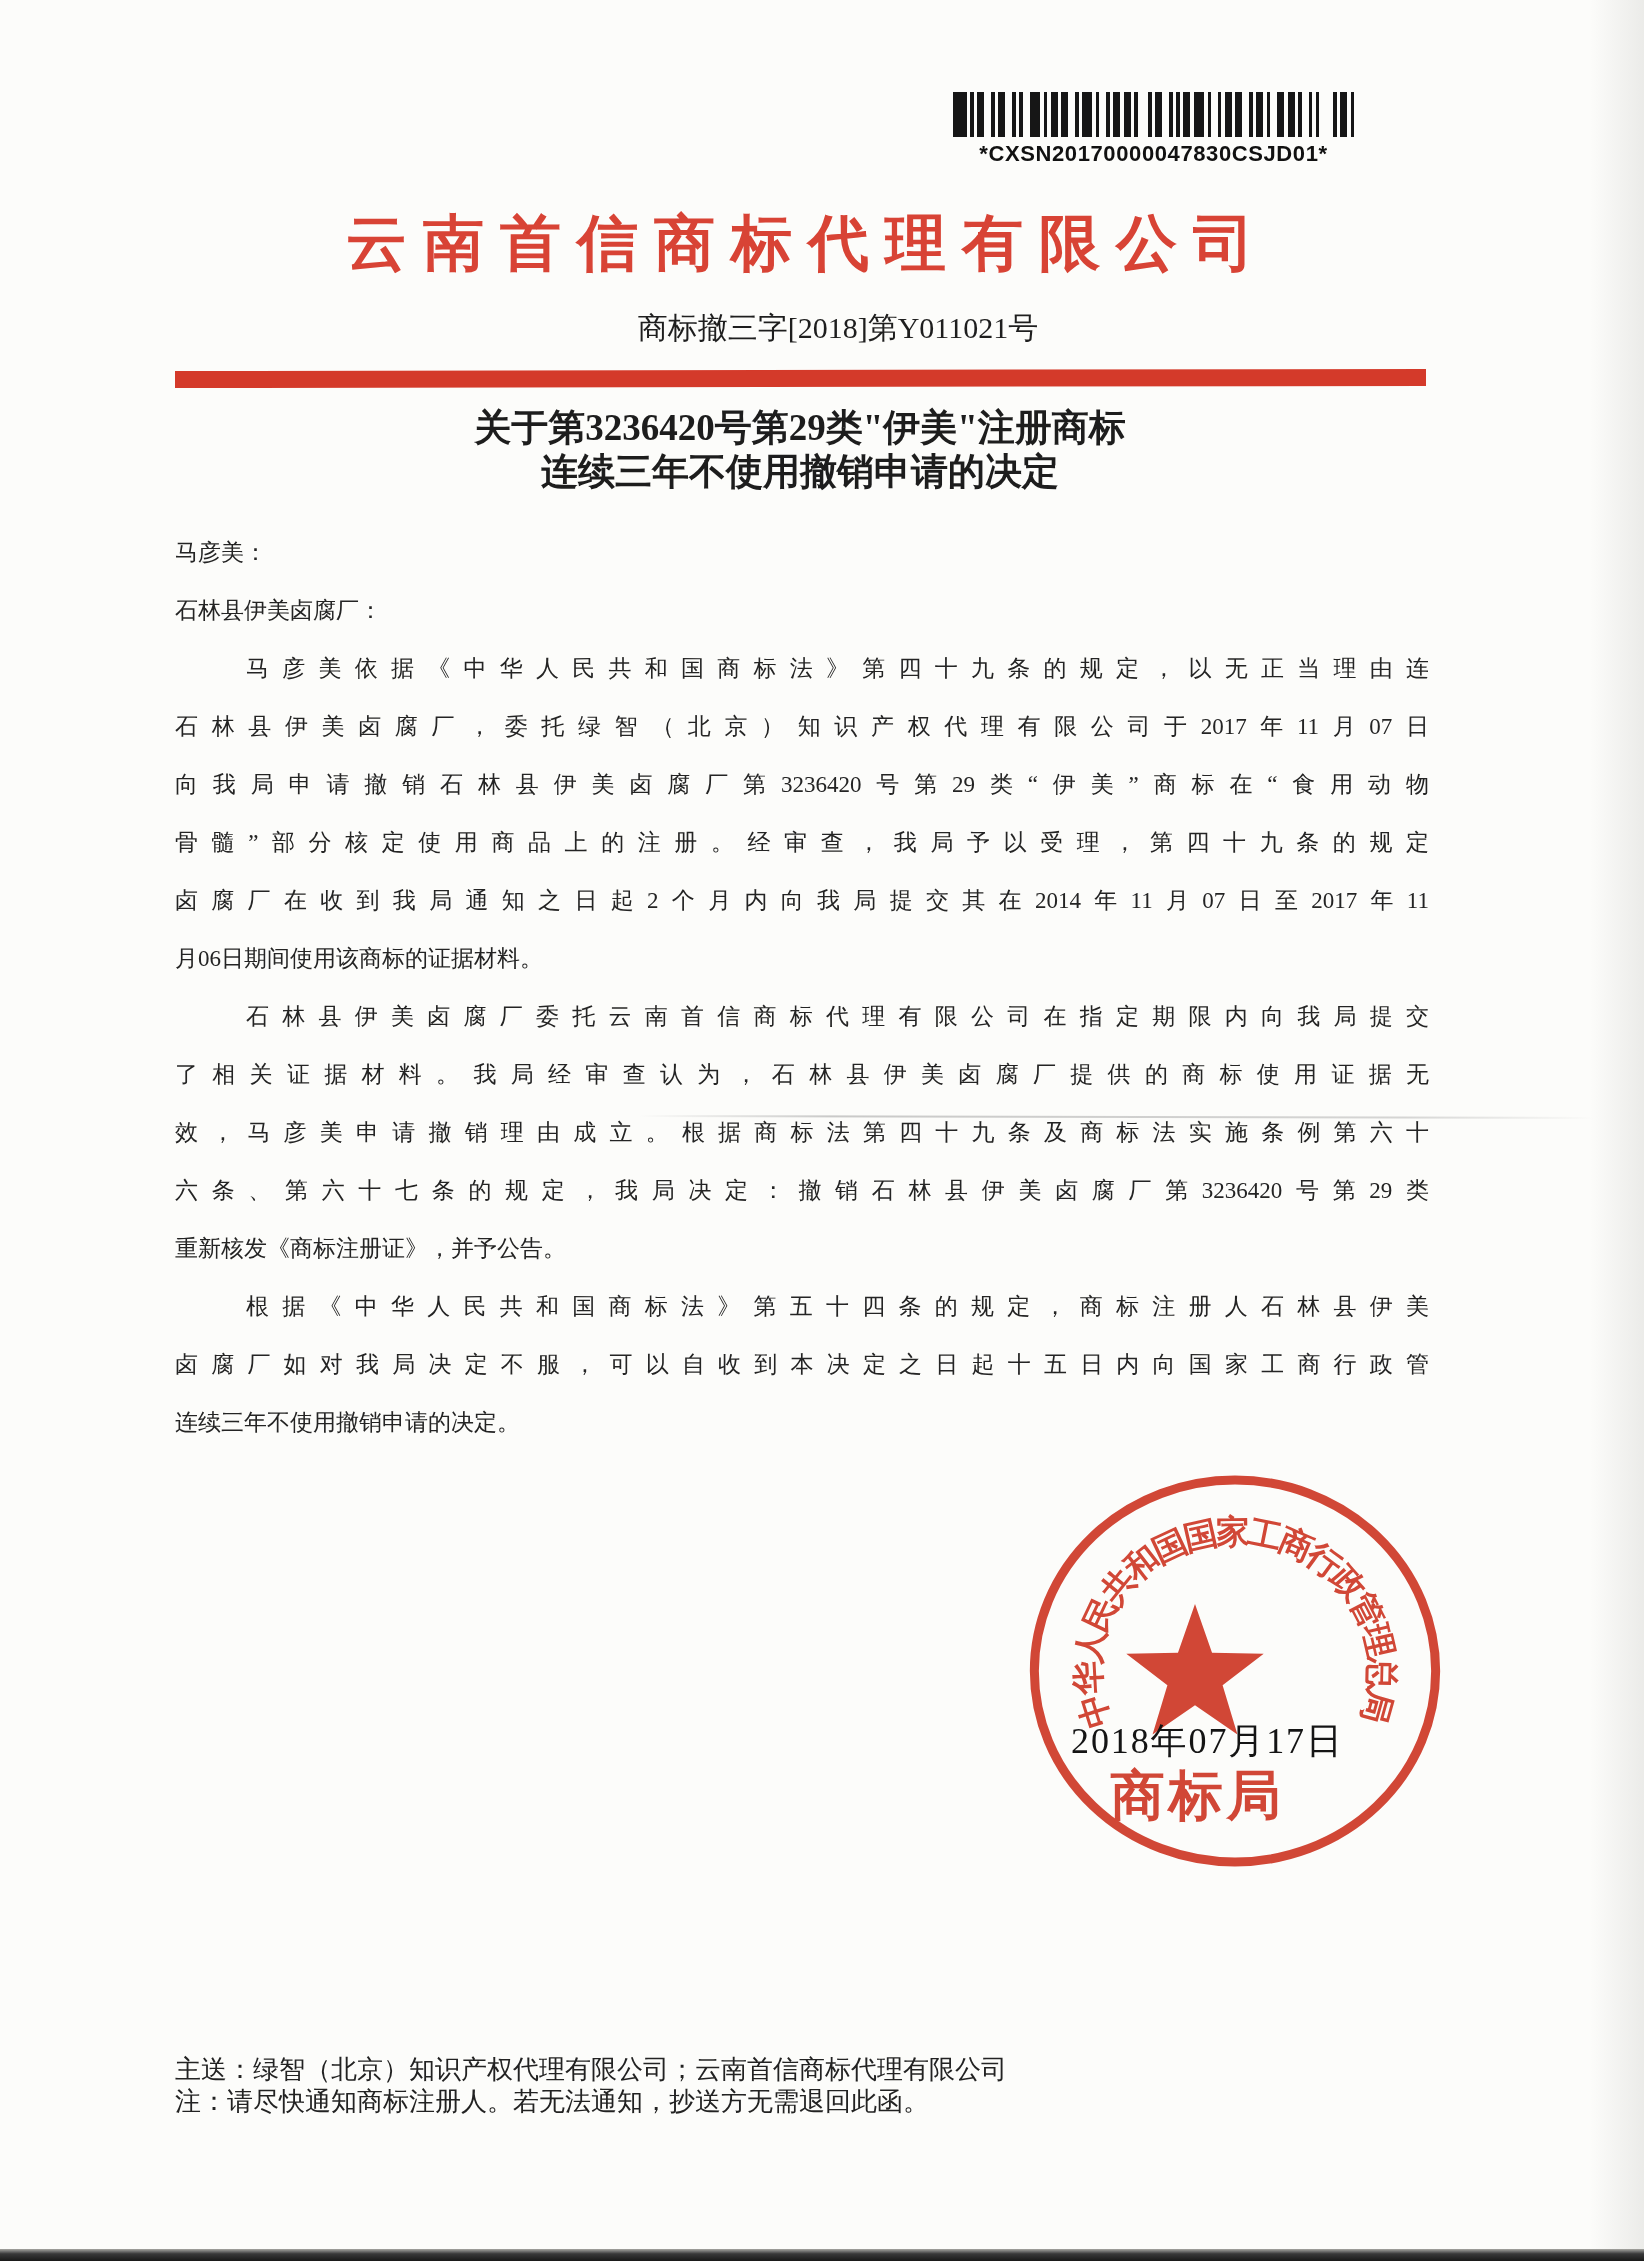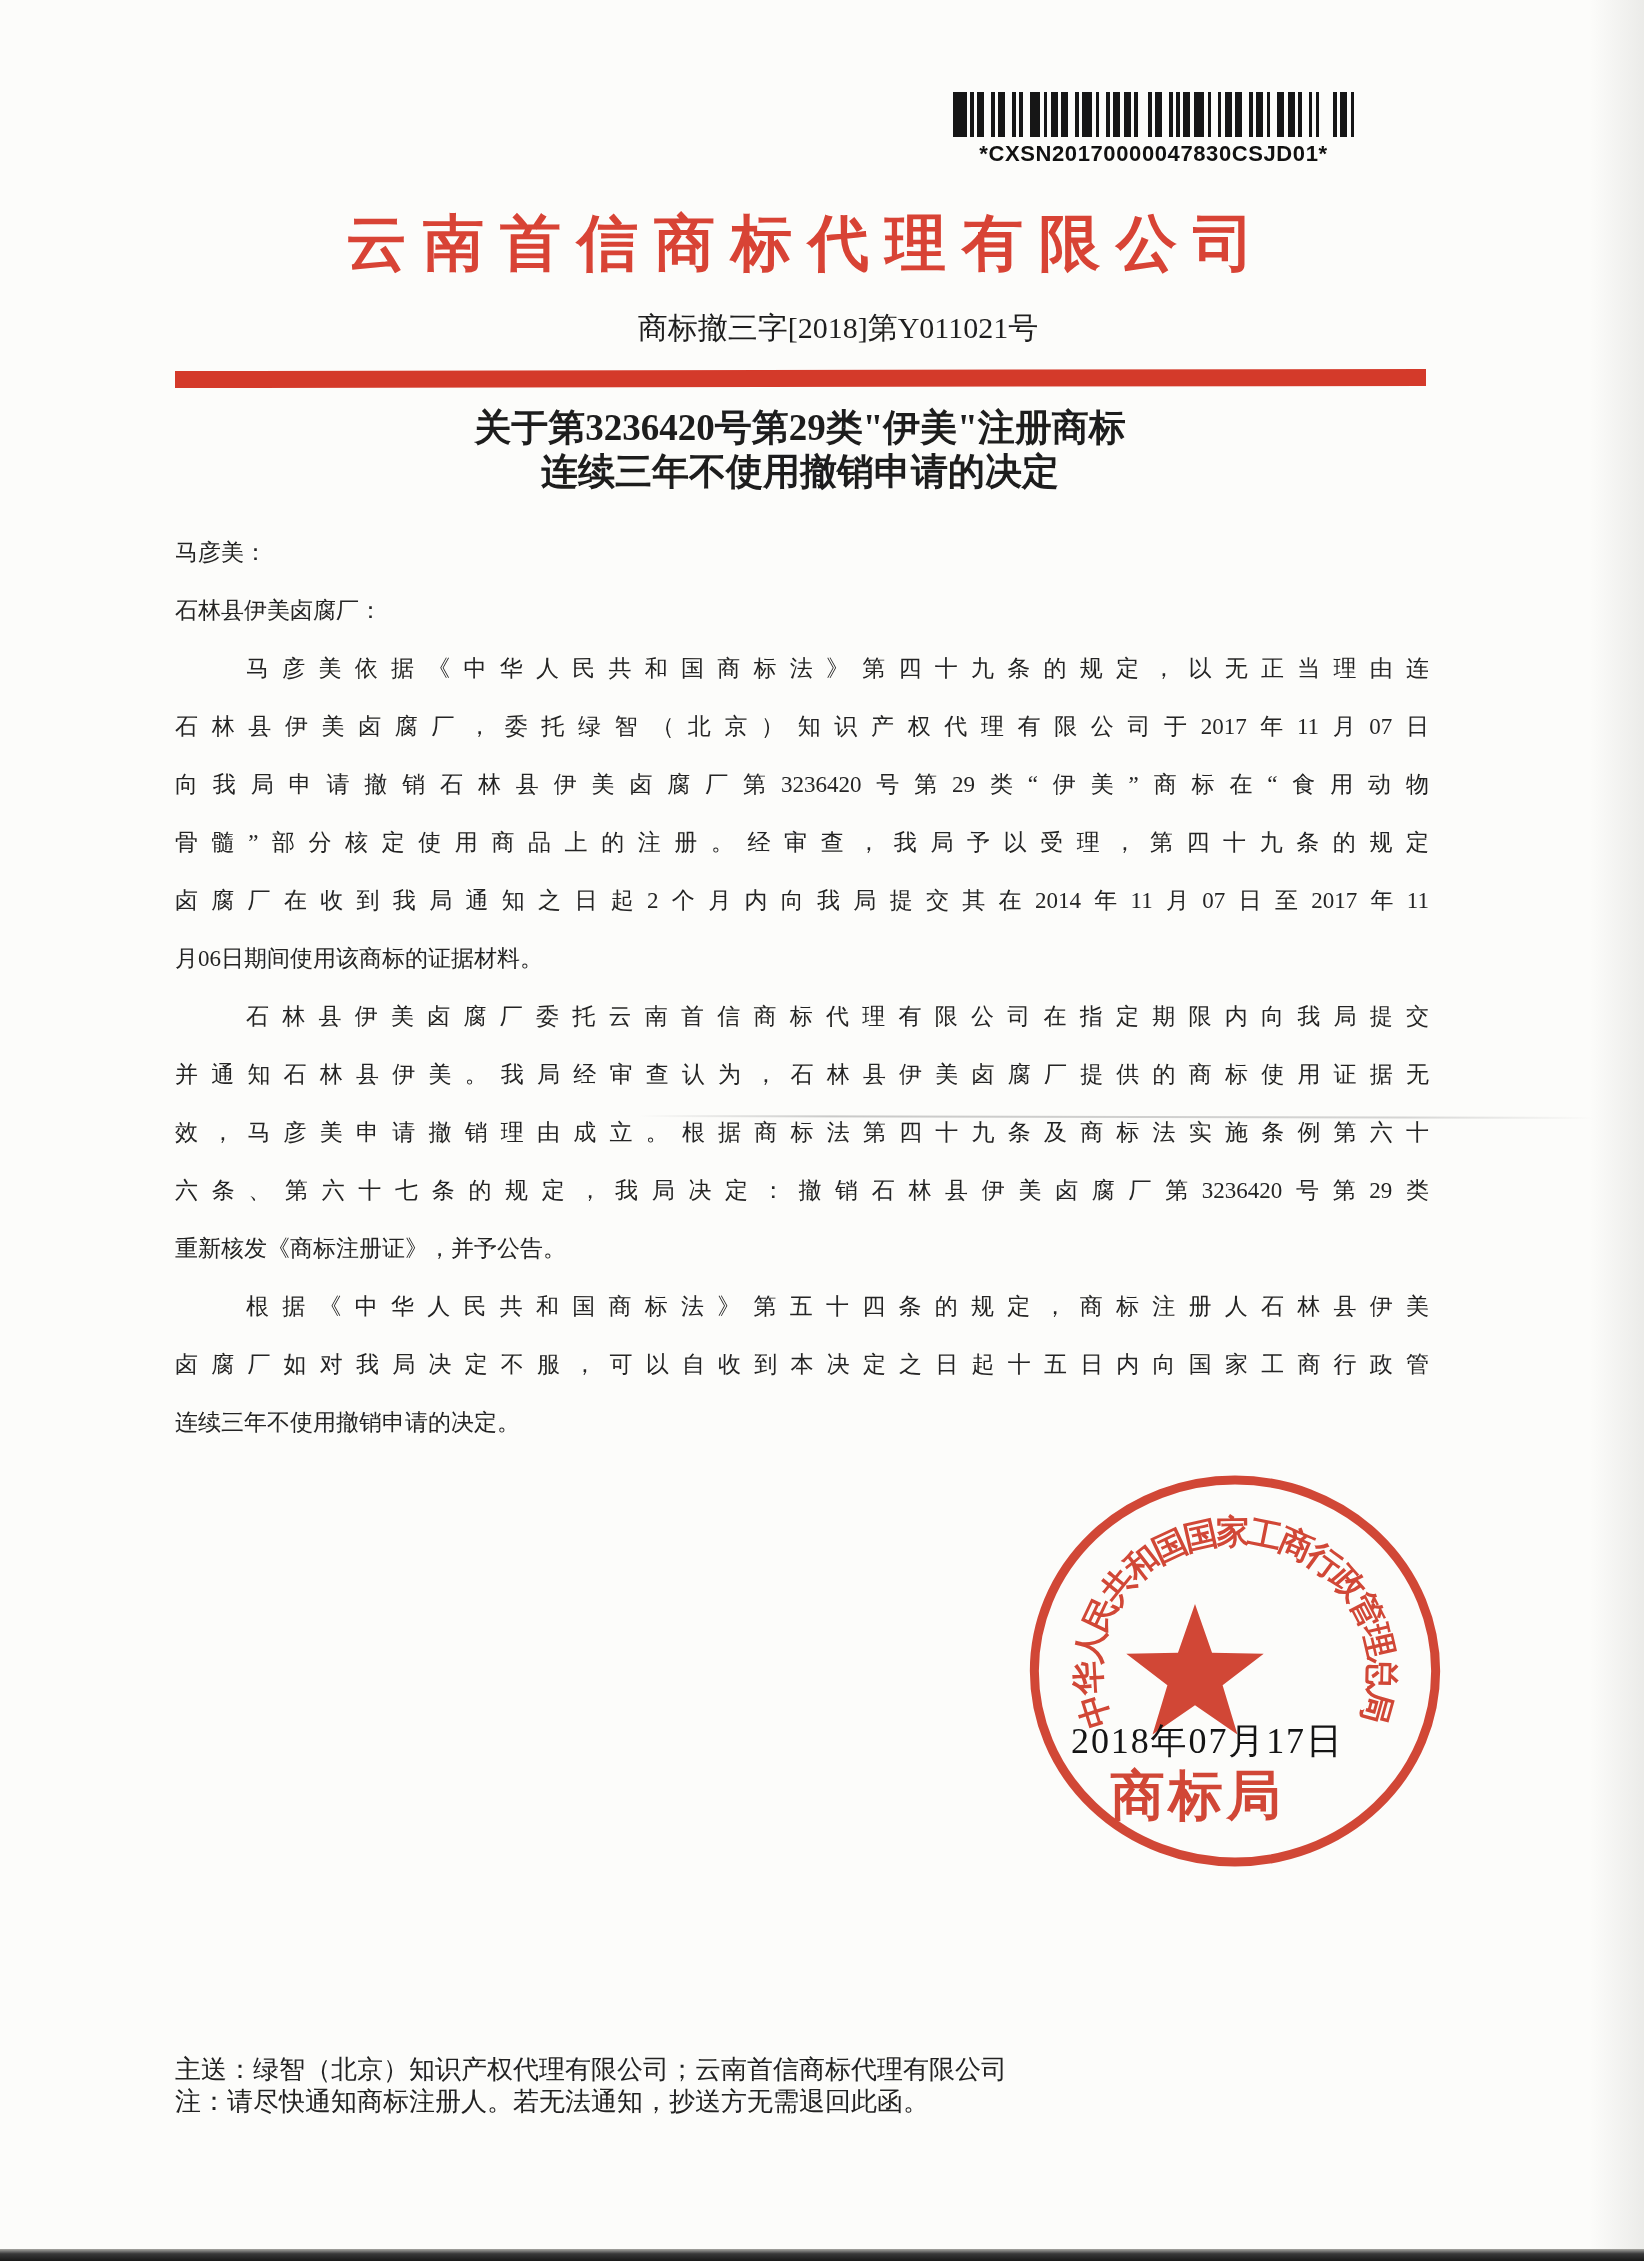--- a/index.html
+++ b/index.html
@@ -144,21 +144,21 @@
   <div class="body" id="body-block">
       <div class="bodyline plain">马彦美：</div>
       <div class="bodyline plain">石林县伊美卤腐厂：</div>
       <div class="bodyline indent ">马彦美依据《中华人民共和国商标法》第四十九条的规定，以无正当理由连</div>
       <div class="bodyline ">石林县伊美卤腐厂，委托绿智（北京）知识产权代理有限公司于2017年11月07日</div>
       <div class="bodyline ">向我局申请撤销石林县伊美卤腐厂第3236420号第29类“伊美”商标在“食用动物</div>
       <div class="bodyline ">骨髓”部分核定使用商品上的注册。经审查，我局予以受理，第四十九条的规定</div>
       <div class="bodyline ">卤腐厂在收到我局通知之日起2个月内向我局提交其在2014年11月07日至2017年11</div>
       <div class="bodyline plast">月06日期间使用该商标的证据材料。</div>
       <div class="bodyline indent ">石林县伊美卤腐厂委托云南首信商标代理有限公司在指定期限内向我局提交</div>
-      <div class="bodyline ">并通知石林县伊美。我局经审查认为，石林县伊美卤腐厂提供的商标使用证据无</div>
+      <div class="bodyline ">了相关证据材料。我局经审查认为，石林县伊美卤腐厂提供的商标使用证据无</div>
       <div class="bodyline ">效，马彦美申请撤销理由成立。根据商标法第四十九条及商标法实施条例第六十</div>
       <div class="bodyline ">六条、第六十七条的规定，我局决定：撤销石林县伊美卤腐厂第3236420号第29类</div>
       <div class="bodyline plast">重新核发《商标注册证》，并予公告。</div>
       <div class="bodyline indent ">根据《中华人民共和国商标法》第五十四条的规定，商标注册人石林县伊美</div>
       <div class="bodyline ">卤腐厂如对我局决定不服，可以自收到本决定之日起十五日内向国家工商行政管</div>
       <div class="bodyline plast">连续三年不使用撤销申请的决定。</div>
     </div>
 
   <svg class="seal" viewBox="0 0 660 620" xmlns="http://www.w3.org/2000/svg">
     <ellipse cx="330" cy="310" rx="311" ry="296" fill="none" stroke="currentColor" stroke-width="14"></ellipse>

